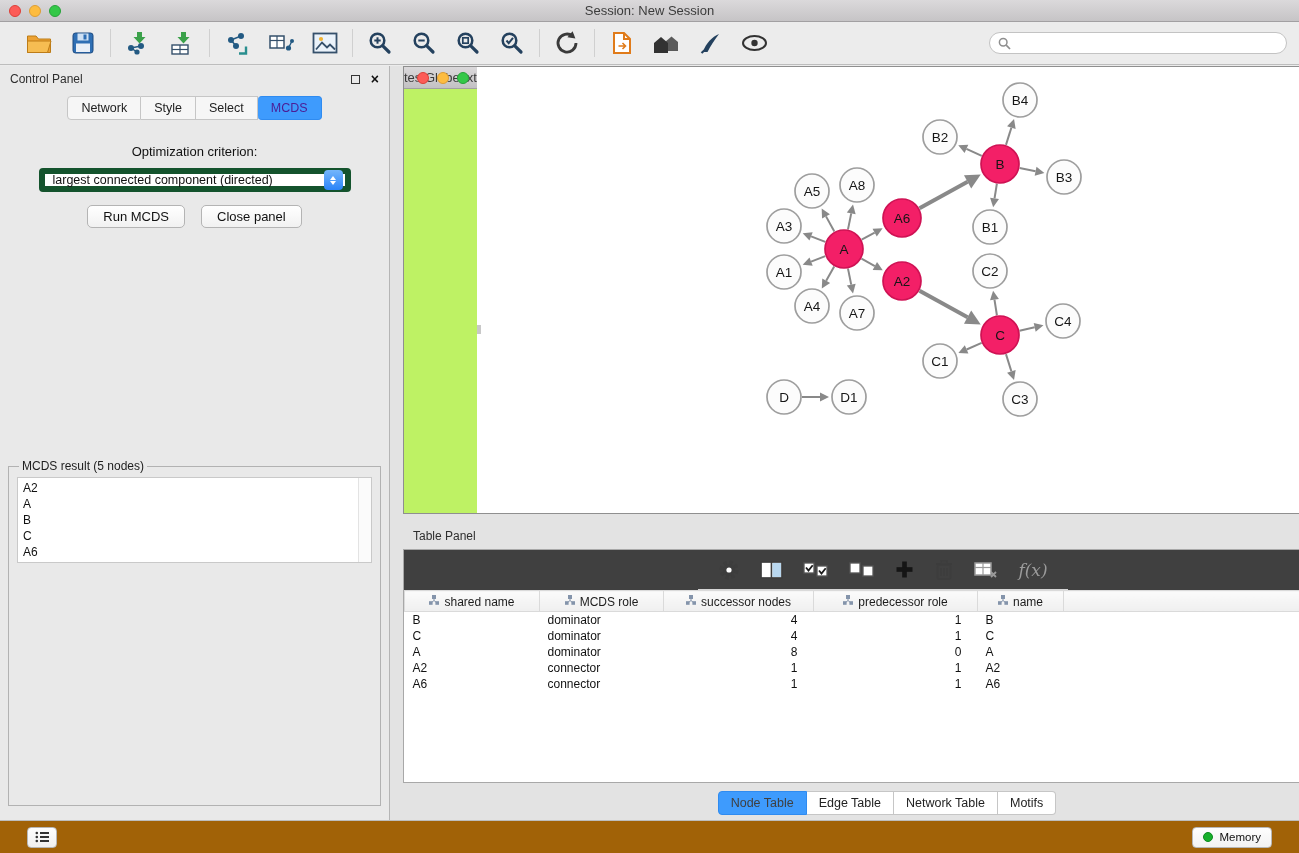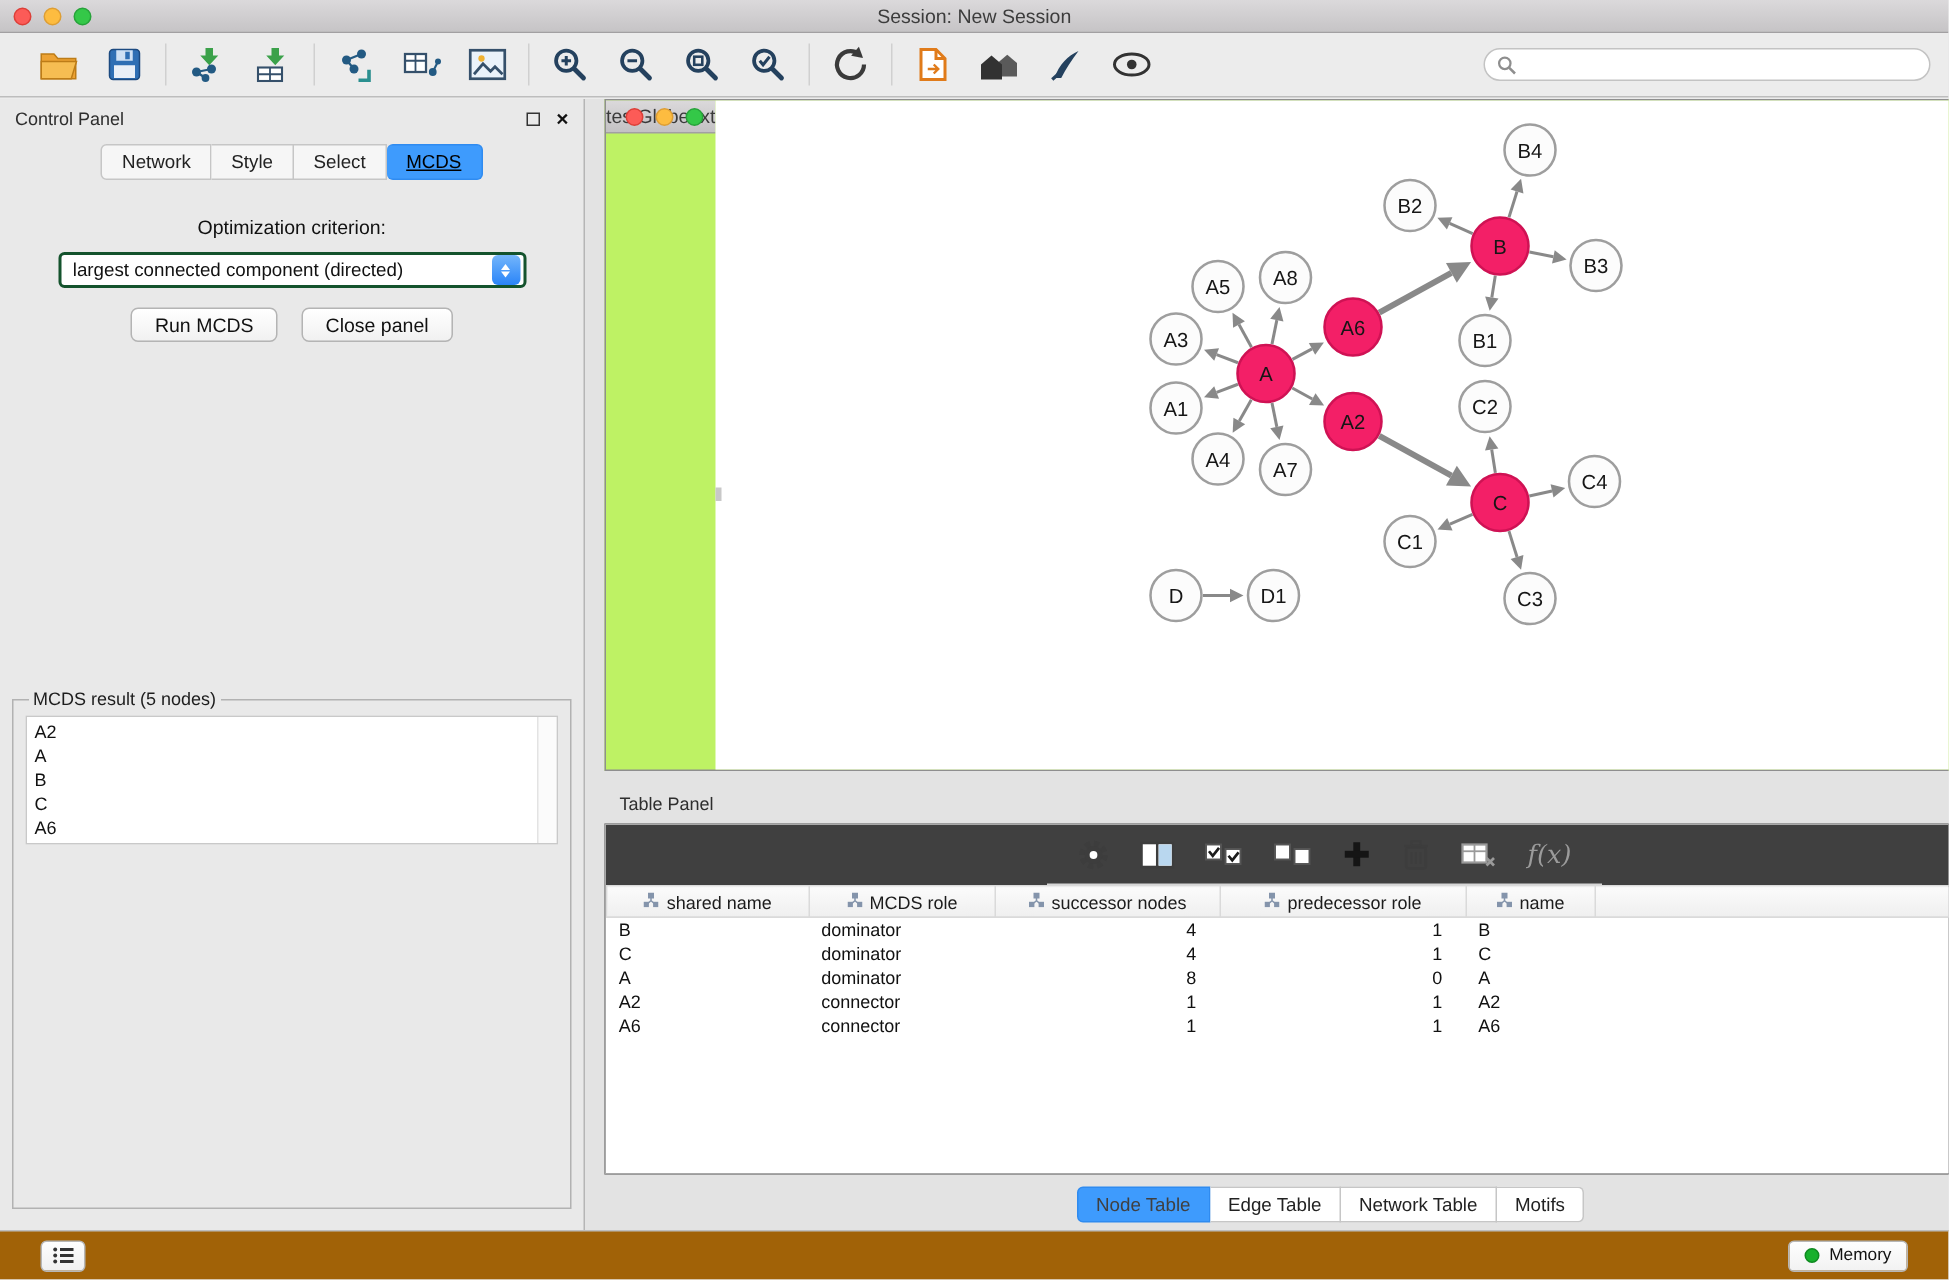--- a/index.html
+++ b/index.html
@@ -30,23 +30,23 @@
   
   .control-panel { width:390px; min-width:390px; background:#e9e9e9; border-right:1px solid #b5b5b5; display:flex; flex-direction:column; }
   .panel-header { height:26px; display:flex; align-items:center; padding:0 10px; font-size:12px; color:#2e2e2e; }
   .hdr-icons { margin-left:auto; display:flex; gap:11px; align-items:center; }
   .float-icon { width:9px; height:9px; border:1.5px solid #333; display:inline-block; }
   .close-x { font-weight:900; font-size:14px; line-height:12px; color:#111; cursor:pointer; }
   .cp-tabs { display:flex; justify-content:center; margin:4px 0 10px 0; }
   .cp-tab { font-size:12.5px; padding:4px 13px; background:#f6f6f6; border:1px solid #c6c6c6; border-left:none; color:#222; cursor:pointer; }
   .cp-tab:first-child { border-left:1px solid #c6c6c6; border-radius:4px 0 0 4px; }
   .cp-tab:last-child { border-radius:0 4px 4px 0; }
-  .cp-tab.selected { background:#3e9bfd; color:#000000; border-color:#2f8bf0; border-radius:4px;text-decoration:underline; }
+  .cp-tab.selected { background:#3e9bfd; color:#4c1d95; border-color:#2f8bf0; border-radius:4px; }
   .opt-label { text-align:center; font-size:13px; margin:14px 0 9px 0; color:#111; }
-  .dropdown { margin:0 auto; width:312px; height:24px; background:#fff; border:2px solid #14532d; border-radius:4px; display:flex; align-items:center; cursor:pointer; }
+  .dropdown { margin:0 auto; width:312px; height:24px; background:#fff; border:6px solid #14532d; border-radius:4px; display:flex; align-items:center; cursor:pointer; }
   .dd-text { flex:1; font-size:12.5px; padding:0 8px; color:#111; white-space:nowrap; overflow:hidden; }
   .dd-stepper { width:19px; height:20px; margin-right:2px; border-radius:4px; background:linear-gradient(#74b6fb,#2a84f8); display:flex; flex-direction:column; align-items:center; justify-content:center; gap:1px; }
   .dd-up { width:0; height:0; border-left:3.5px solid transparent; border-right:3.5px solid transparent; border-bottom:4px solid #fff; }
   .dd-down { width:0; height:0; border-left:3.5px solid transparent; border-right:3.5px solid transparent; border-top:4px solid #fff; }
   .cp-buttons { display:flex; justify-content:center; gap:16px; margin:13px 0 0 0; }
   .mac-btn { background:linear-gradient(#ffffff,#f1f1f1); border:1px solid #b4b4b4; border-radius:5px; font-size:13px; padding:3px 15px; color:#111; cursor:pointer; font-family:"Liberation Sans",sans-serif; }
   .result-box { margin:auto 8px 14px 8px; height:347px; border:1px solid #b2b2b2; padding:4px 8px 10px 8px; display:flex; flex-direction:column; }
   .result-box legend { font-size:12px; color:#1d1d1d; padding:0 3px; margin-left:2px; }
   .result-list { flex:1; background:#fff; border:1px solid #c9c9c9; padding:2px 0 2px 5px; font-size:12px; overflow:hidden; position:relative; }
   .result-item { line-height:16px; color:#111; }

